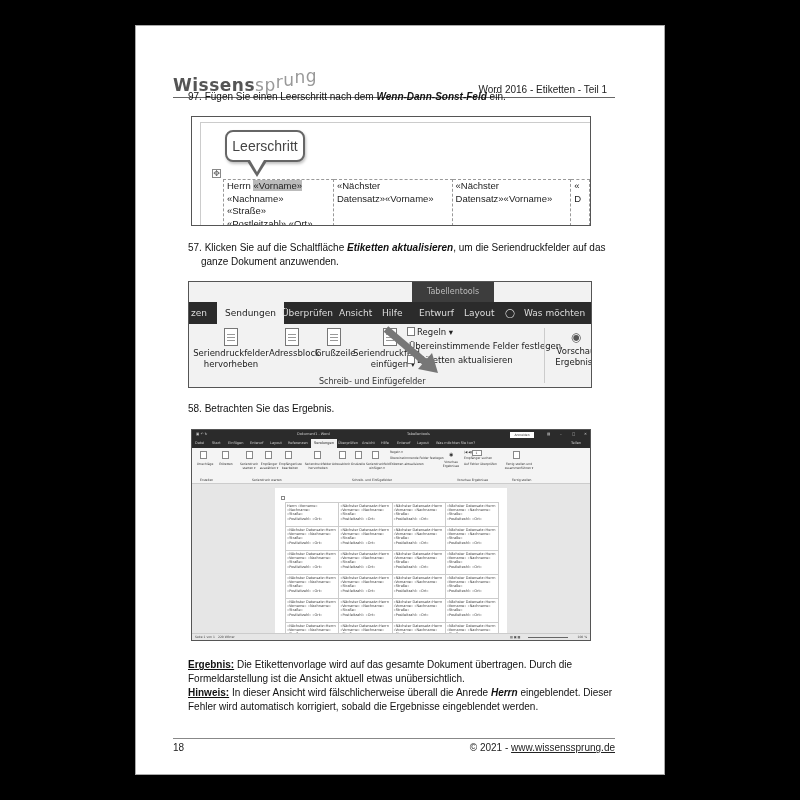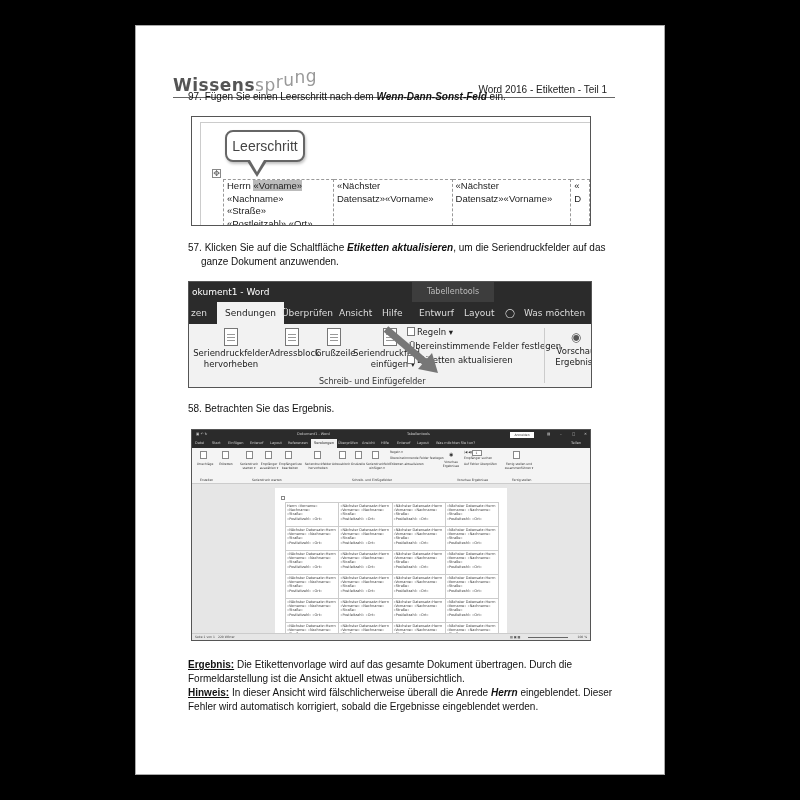--- a/index.html
+++ b/index.html
@@ -122,21 +122,20 @@
     </tbody>
       </table>
   </div>
 
   <div class="step" style="top:215px;">
     <span>57.</span><span> Klicken Sie auf die Schaltfläche </span><b>Etiketten aktualisieren</b><span>, um die Seriendruckfelder auf das</span><br>
     <span style="padding-left:13px">ganze Dokument anzuwenden.</span>
   </div>
 
   <div class="shot2">
-    <div class="s2-title">okument1  -  Word</div>
     <div class="s2-tbltools">Tabellentools</div>
     <div class="s2-tabs">
       <span class="s2-tab" style="left:2px">zen</span>
       <span class="s2-tab active" style="left:28px">Sendungen</span>
       <span class="s2-tab" style="left:93px">Überprüfen</span>
       <span class="s2-tab" style="left:150px">Ansicht</span>
       <span class="s2-tab" style="left:193px">Hilfe</span>
       <span class="s2-tab" style="left:230px">Entwurf</span>
       <span class="s2-tab" style="left:275px">Layout</span>
       <span class="s2-tab" style="left:316px">◯</span>
@@ -363,13 +362,17 @@
       <div class="s3-zoomslider"></div>
       <span style="right:3px">100 %</span>
     </div>
   </div>
 
   <div class="res">
     <span class="lbl">Ergebnis:</span><span> Die Etikettenvorlage wird auf das gesamte Dokument übertragen. Durch die Formeldarstellung ist die Ansicht aktuell etwas unübersichtlich.</span><br>
     <span class="lbl">Hinweis:</span><span> In dieser Ansicht wird fälschlicherweise überall die Anrede </span><b>Herrn</b><span> eingeblendet. Dieser Fehler wird automatisch korrigiert, sobald die Ergebnisse eingeblendet werden.</span>
   </div>
 
+  <div class="ftr">
+    <span class="pnum">18</span>
+    <span class="copy"><span>© 2021 - </span><a>www.wissenssprung.de</a></span>
+  </div>
 </div>
 
 </body></html>

